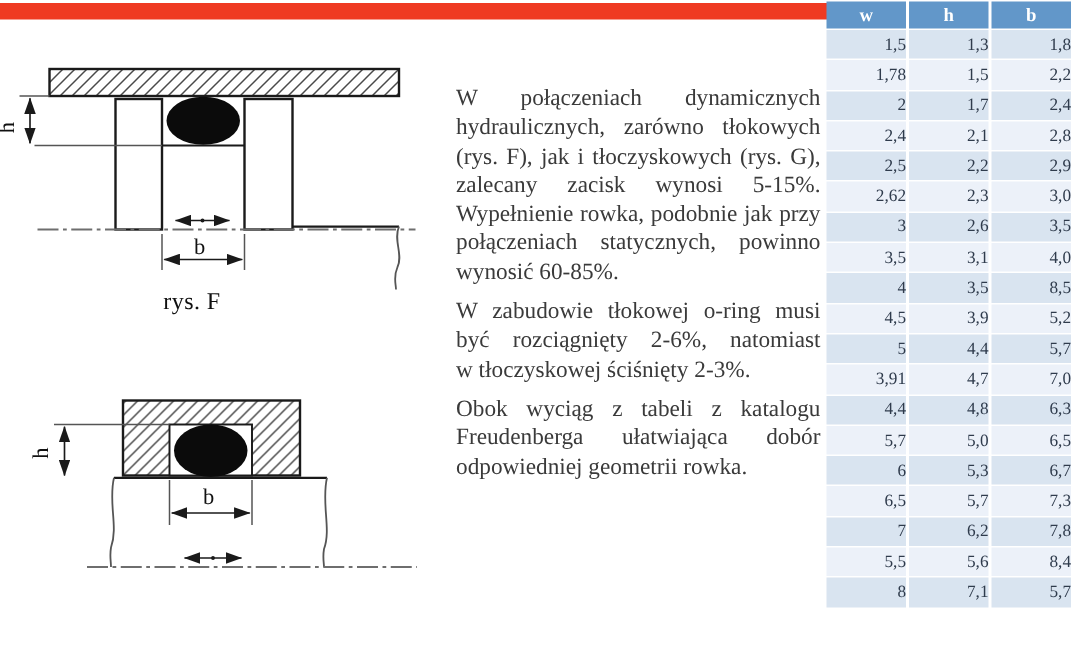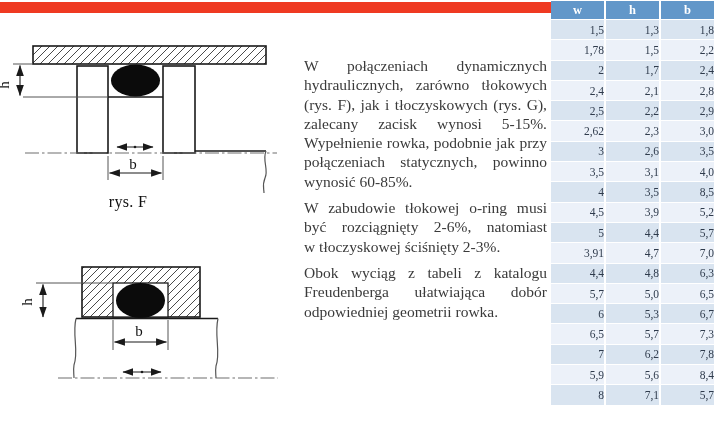--- a/index.html
+++ b/index.html
@@ -201,21 +201,21 @@
           <td>6,5</td>
           <td>5,7</td>
           <td>7,3</td>
         </tr>
         <tr>
           <td>7</td>
           <td>6,2</td>
           <td>7,8</td>
         </tr>
         <tr>
-          <td>5,9</td>
+          <td>5,5</td>
           <td>5,6</td>
           <td>8,4</td>
         </tr>
         <tr>
           <td>8</td>
           <td>7,1</td>
           <td>5,7</td>
         </tr>
       </tbody>
   </table>

